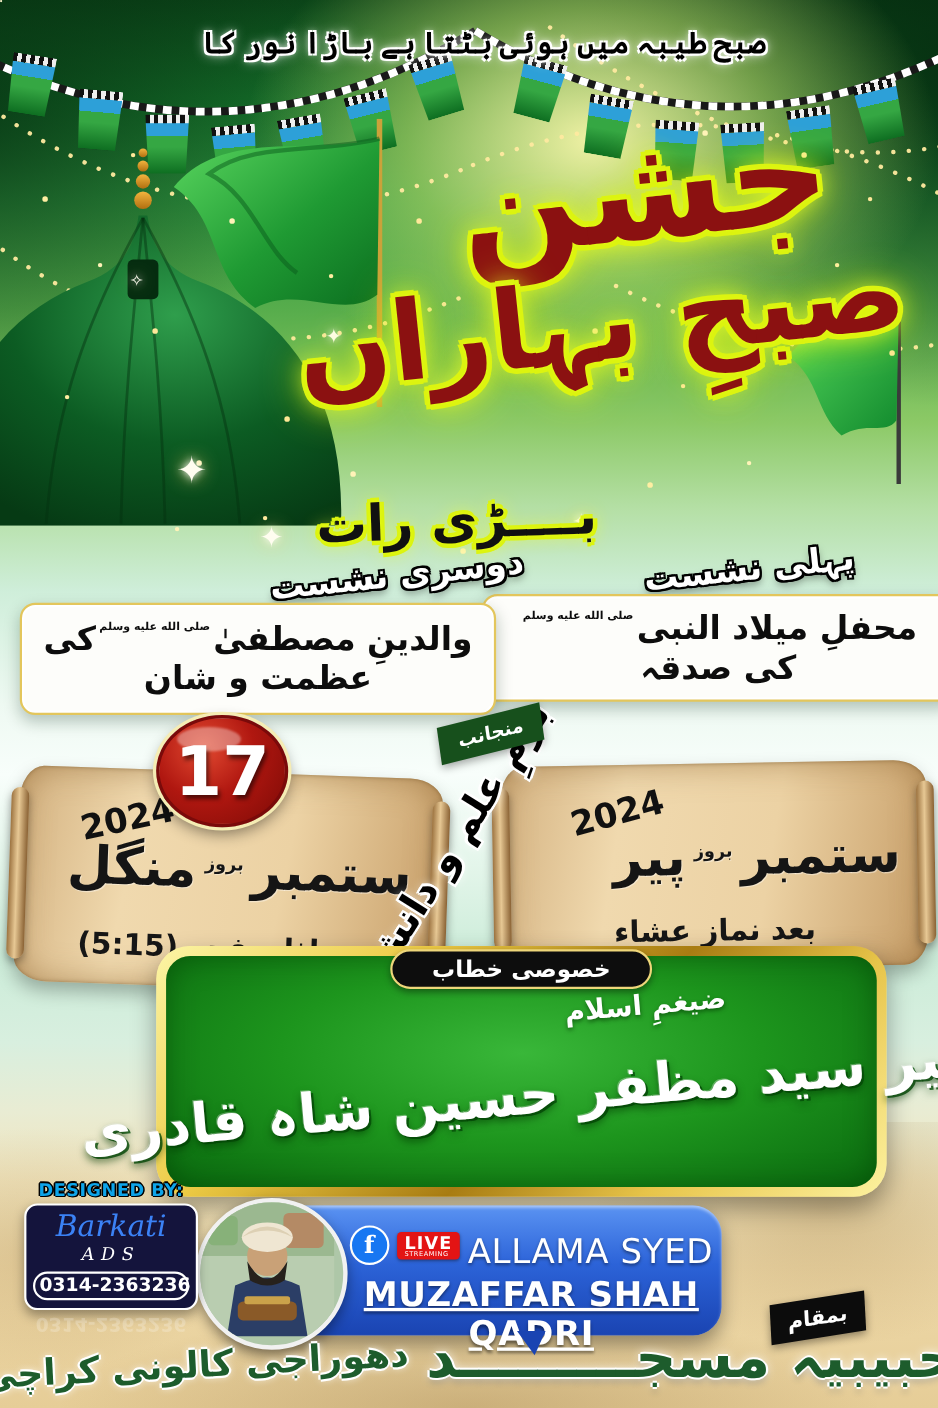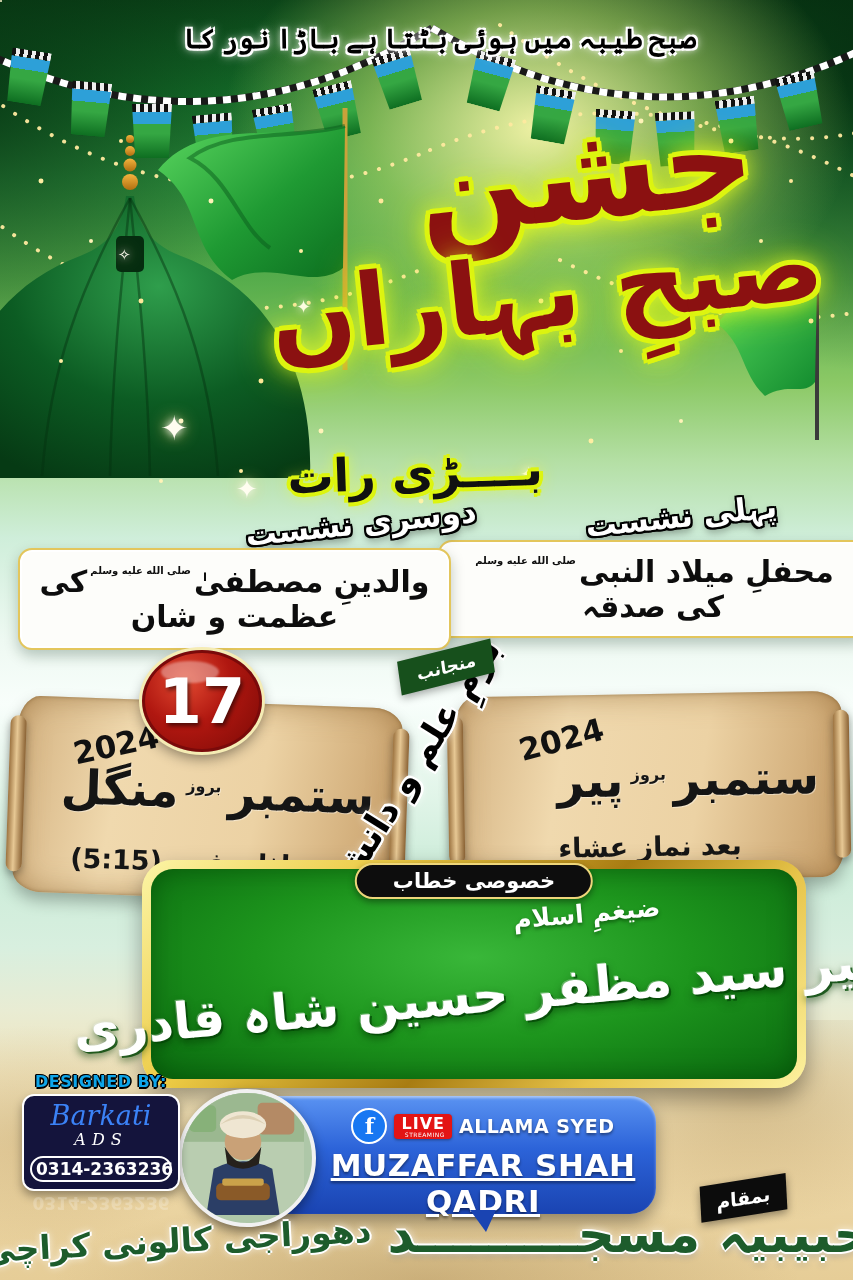--- a/index.html
+++ b/index.html
@@ -133,25 +133,25 @@
     box-shadow:0 8px 16px rgba(0,0,0,.35),inset 0 2px 3px rgba(255,255,255,.5);z-index:7;}
   .banner::after{content:"";position:absolute;left:262px;bottom:-18px;width:0;height:0;
     border-left:16px solid transparent;border-right:10px solid transparent;border-top:22px solid #1a44b2;}
   .avatar{position:absolute;left:-30px;top:-7px;width:130px;height:130px;border-radius:50%;
     border:4px solid #f1f1f1;overflow:hidden;background:#aec7a8;box-shadow:0 5px 12px rgba(0,0,0,.4);}
   .banner-content{margin-left:106px;padding:12px 6px 6px 2px;text-align:center;color:#fff;}
   .banner-row1{display:flex;align-items:center;justify-content:center;gap:7px;}
   .fb-circle{width:32px;height:32px;border-radius:50%;background:#1877f2;border:2.5px solid #fff;
     display:flex;align-items:center;justify-content:center;color:#fff;font-size:22px;font-weight:bold;
     font-family:"DejaVu Serif",serif;line-height:1;}
-  .live-badge{background:#e31414;border-radius:4px;padding:2px 7px 1px;color:#fff;text-align:right;
+  .live-badge{background:#e31414;border-radius:4px;padding:2px 7px 1px;color:#fff;text-align:left;
     line-height:1;box-shadow:0 1px 3px rgba(0,0,0,.4);}
   .live-badge .lv{font-size:16px;font-weight:bold;letter-spacing:1px;}
   .live-badge .st{font-size:6px;letter-spacing:.5px;}
-  .banner-line1{font-size:19px;font-weight:bold;letter-spacing:.5px;text-shadow:0 2px 3px rgba(0,0,0,.45);}
+  .banner-line1{font-size:31px;font-weight:normal;letter-spacing:.5px;text-shadow:0 2px 3px rgba(0,0,0,.45);margin-top:12px;}
   .banner-line2{font-size:31px;font-weight:bold;letter-spacing:.5px;margin-top:3px;
     text-shadow:0 2px 3px rgba(0,0,0,.45);text-decoration:underline;}
   
   .venue-badge{position:absolute;left:700px;top:1180px;background:#0c0c0c;color:#fff;direction:rtl;
     font-size:19px;font-weight:bold;padding:7px 16px;transform:rotate(-9deg) skewX(-6deg);z-index:8;
     box-shadow:0 3px 8px rgba(0,0,0,.4);}
   .venue{position:absolute;left:6px;right:6px;top:1204px;display:flex;direction:rtl;
     justify-content:center;align-items:baseline;gap:16px;color:#1d5c2c;z-index:7;}
   .venue .masjid{font-size:52px;font-weight:bold;white-space:nowrap;
     text-shadow:2px 0 0 #fff,-2px 0 0 #fff,0 2px 0 #fff,0 -2px 0 #fff,0 0 10px #fff,0 4px 6px rgba(0,0,0,.25);}

